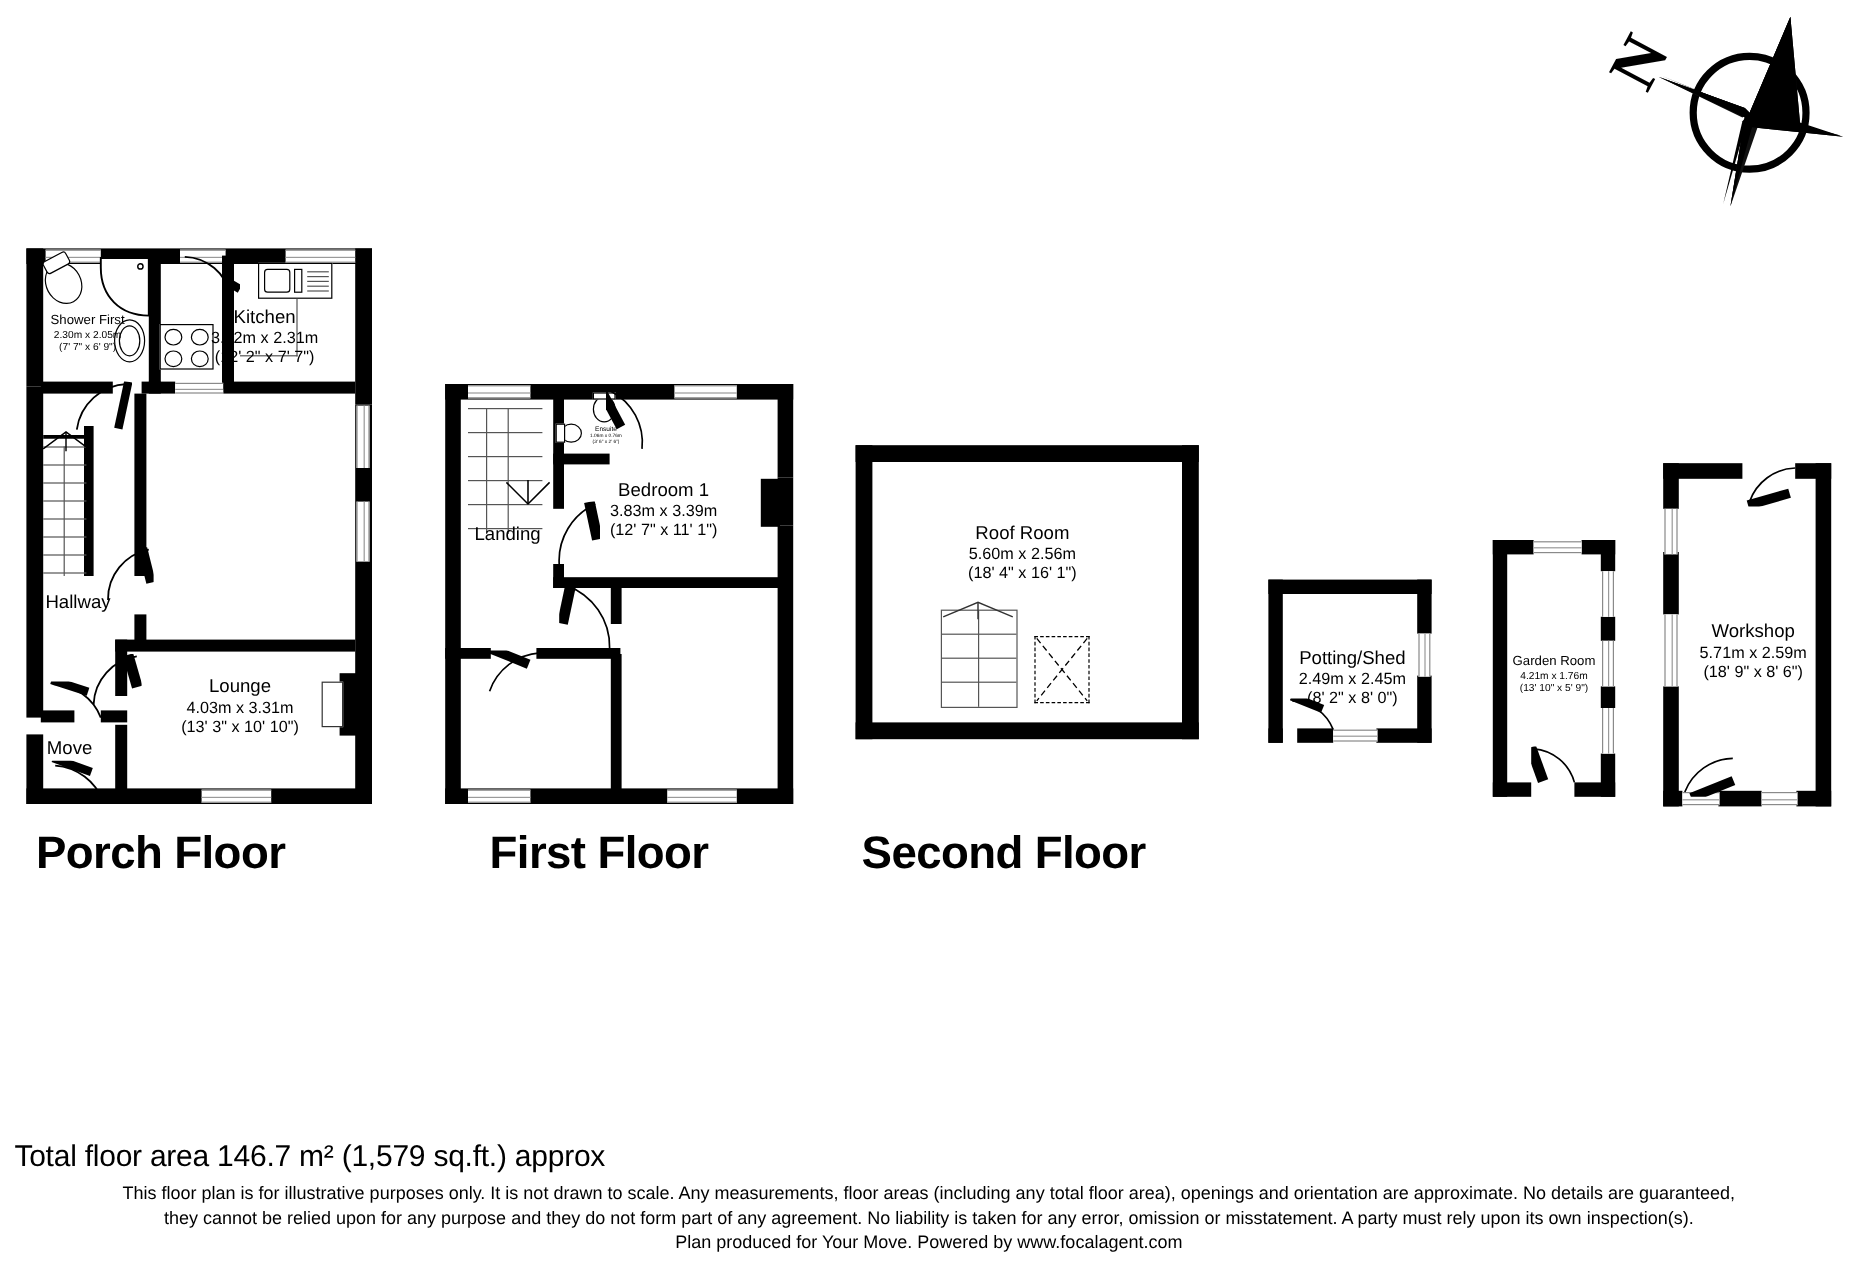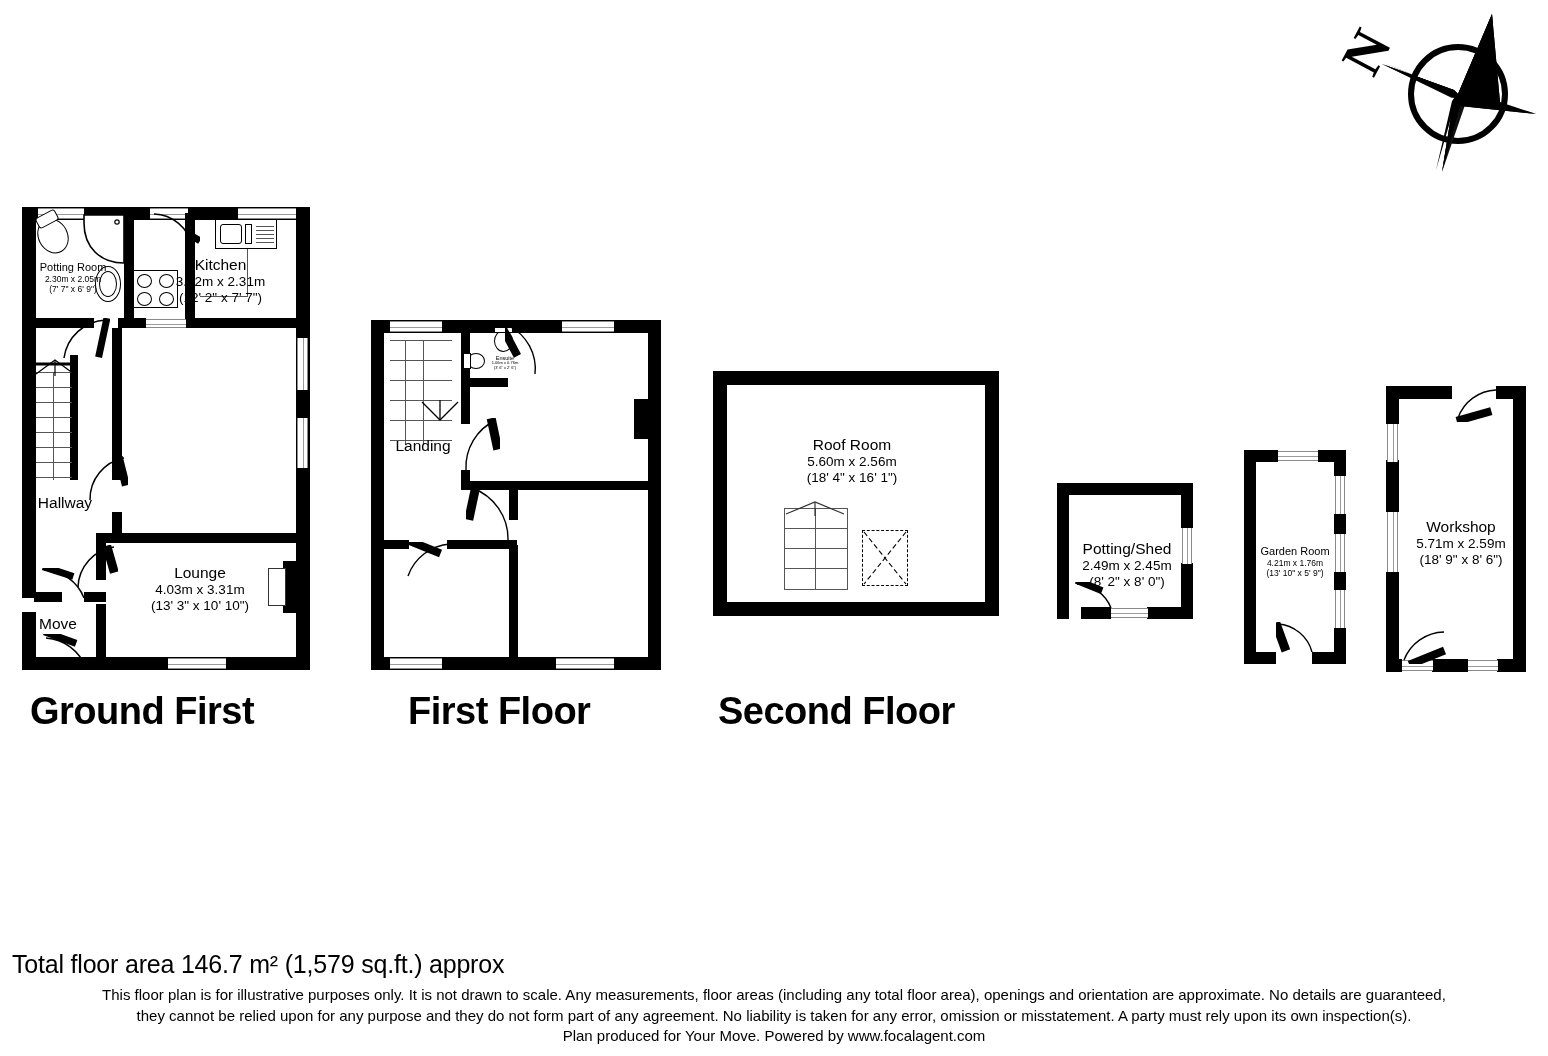--- a/index.html
+++ b/index.html
@@ -185,39 +185,39 @@
     <svg class="abs" style="left:38px;top:568px;" width="50" height="34">
       <path d="M46,30 A44,44 0 0 0 6,2" fill="none" stroke="#000" stroke-width="1.5"></path>
       <rect x="4" y="0" width="32" height="7" fill="#000" transform="rotate(18 20 4)"></rect>
     </svg>
     <svg class="abs" style="left:38px;top:634px;" width="52" height="36">
       <path d="M48,34 A46,46 0 0 0 8,4" fill="none" stroke="#000" stroke-width="1.5"></path>
       <rect x="5" y="0" width="34" height="7" fill="#000" transform="rotate(20 22 4)"></rect>
     </svg>
 
     <div class="lbl small" style="left:18px;top:261px;width:110px;">
-      <div class="nm">Potting Room</div>
+      <div class="nm">Shower First</div>
       <div class="d1">2.30m x 2.05m</div>
       <div class="d2">(7' 7" x 6' 9")</div>
     </div>
     <div class="lbl" style="left:148px;top:256px;width:145px;">
       <div class="nm">Kitchen</div>
       <div class="d1">3.72m x 2.31m</div>
       <div class="d2">(12' 2" x 7' 7")</div>
     </div>
     <div class="lbl plain" style="left:20px;top:494px;width:90px;">Hallway</div>
     <div class="lbl" style="left:120px;top:564px;width:160px;">
       <div class="nm">Lounge</div>
       <div class="d1">4.03m x 3.31m</div>
       <div class="d2">(13' 3" x 10' 10")</div>
     </div>
     <div class="lbl plain" style="left:18px;top:615px;width:80px;">Move</div>
   </div>
 
-  <div class="floorlabel" style="left:30px;top:690px;">Ground First</div>
+  <div class="floorlabel" style="left:30px;top:690px;">Porch Floor</div>
 
   <div class="abs" style="left:0;top:0;width:700px;height:700px;">
 
     <div class="wall" style="left:371px;top:320px;width:13px;height:350px;"></div>
     <div class="wall" style="left:371px;top:320px;width:290px;height:13px;"></div>
     <div class="wall" style="left:648px;top:320px;width:13px;height:78px;"></div>
     <div class="wall" style="left:648px;top:398px;width:13px;height:40px;"></div>
     <div class="wall" style="left:648px;top:438px;width:13px;height:232px;"></div>
     <div class="wall" style="left:371px;top:657px;width:290px;height:13px;"></div>
 
@@ -277,20 +277,25 @@
     </svg>
     <svg class="abs" style="left:400px;top:542px;" width="54" height="38">
       <path d="M50,2 A48,48 0 0 0 8,34" fill="none" stroke="#000" stroke-width="1.4"></path>
       <rect x="2" y="0" width="40" height="8" fill="#000" transform="rotate(22 22 4)"></rect>
     </svg>
 
     <div class="lbl tiny" style="left:476px;top:355px;width:58px;">
       <div class="nm">Ensuite</div>
       <div class="d1">1.06m x 0.76m</div>
       <div class="d2">(3' 6" x 2' 6")</div>
+    </div>
+    <div class="lbl" style="left:482px;top:400px;width:142px;">
+      <div class="nm">Bedroom 1</div>
+      <div class="d1">3.83m x 3.39m</div>
+      <div class="d2">(12' 7" x 11' 1")</div>
     </div>
     <div class="lbl plain" style="left:378px;top:437px;width:90px;">Landing</div>
   </div>
 
   <div class="floorlabel" style="left:408px;top:690px;">First Floor</div>
 
   <div class="abs" style="left:0;top:0;width:1040px;height:700px;">
     <div class="wall" style="left:713px;top:371px;width:286px;height:14px;"></div>
     <div class="wall" style="left:713px;top:371px;width:14px;height:245px;"></div>
     <div class="wall" style="left:985px;top:371px;width:14px;height:245px;"></div>

